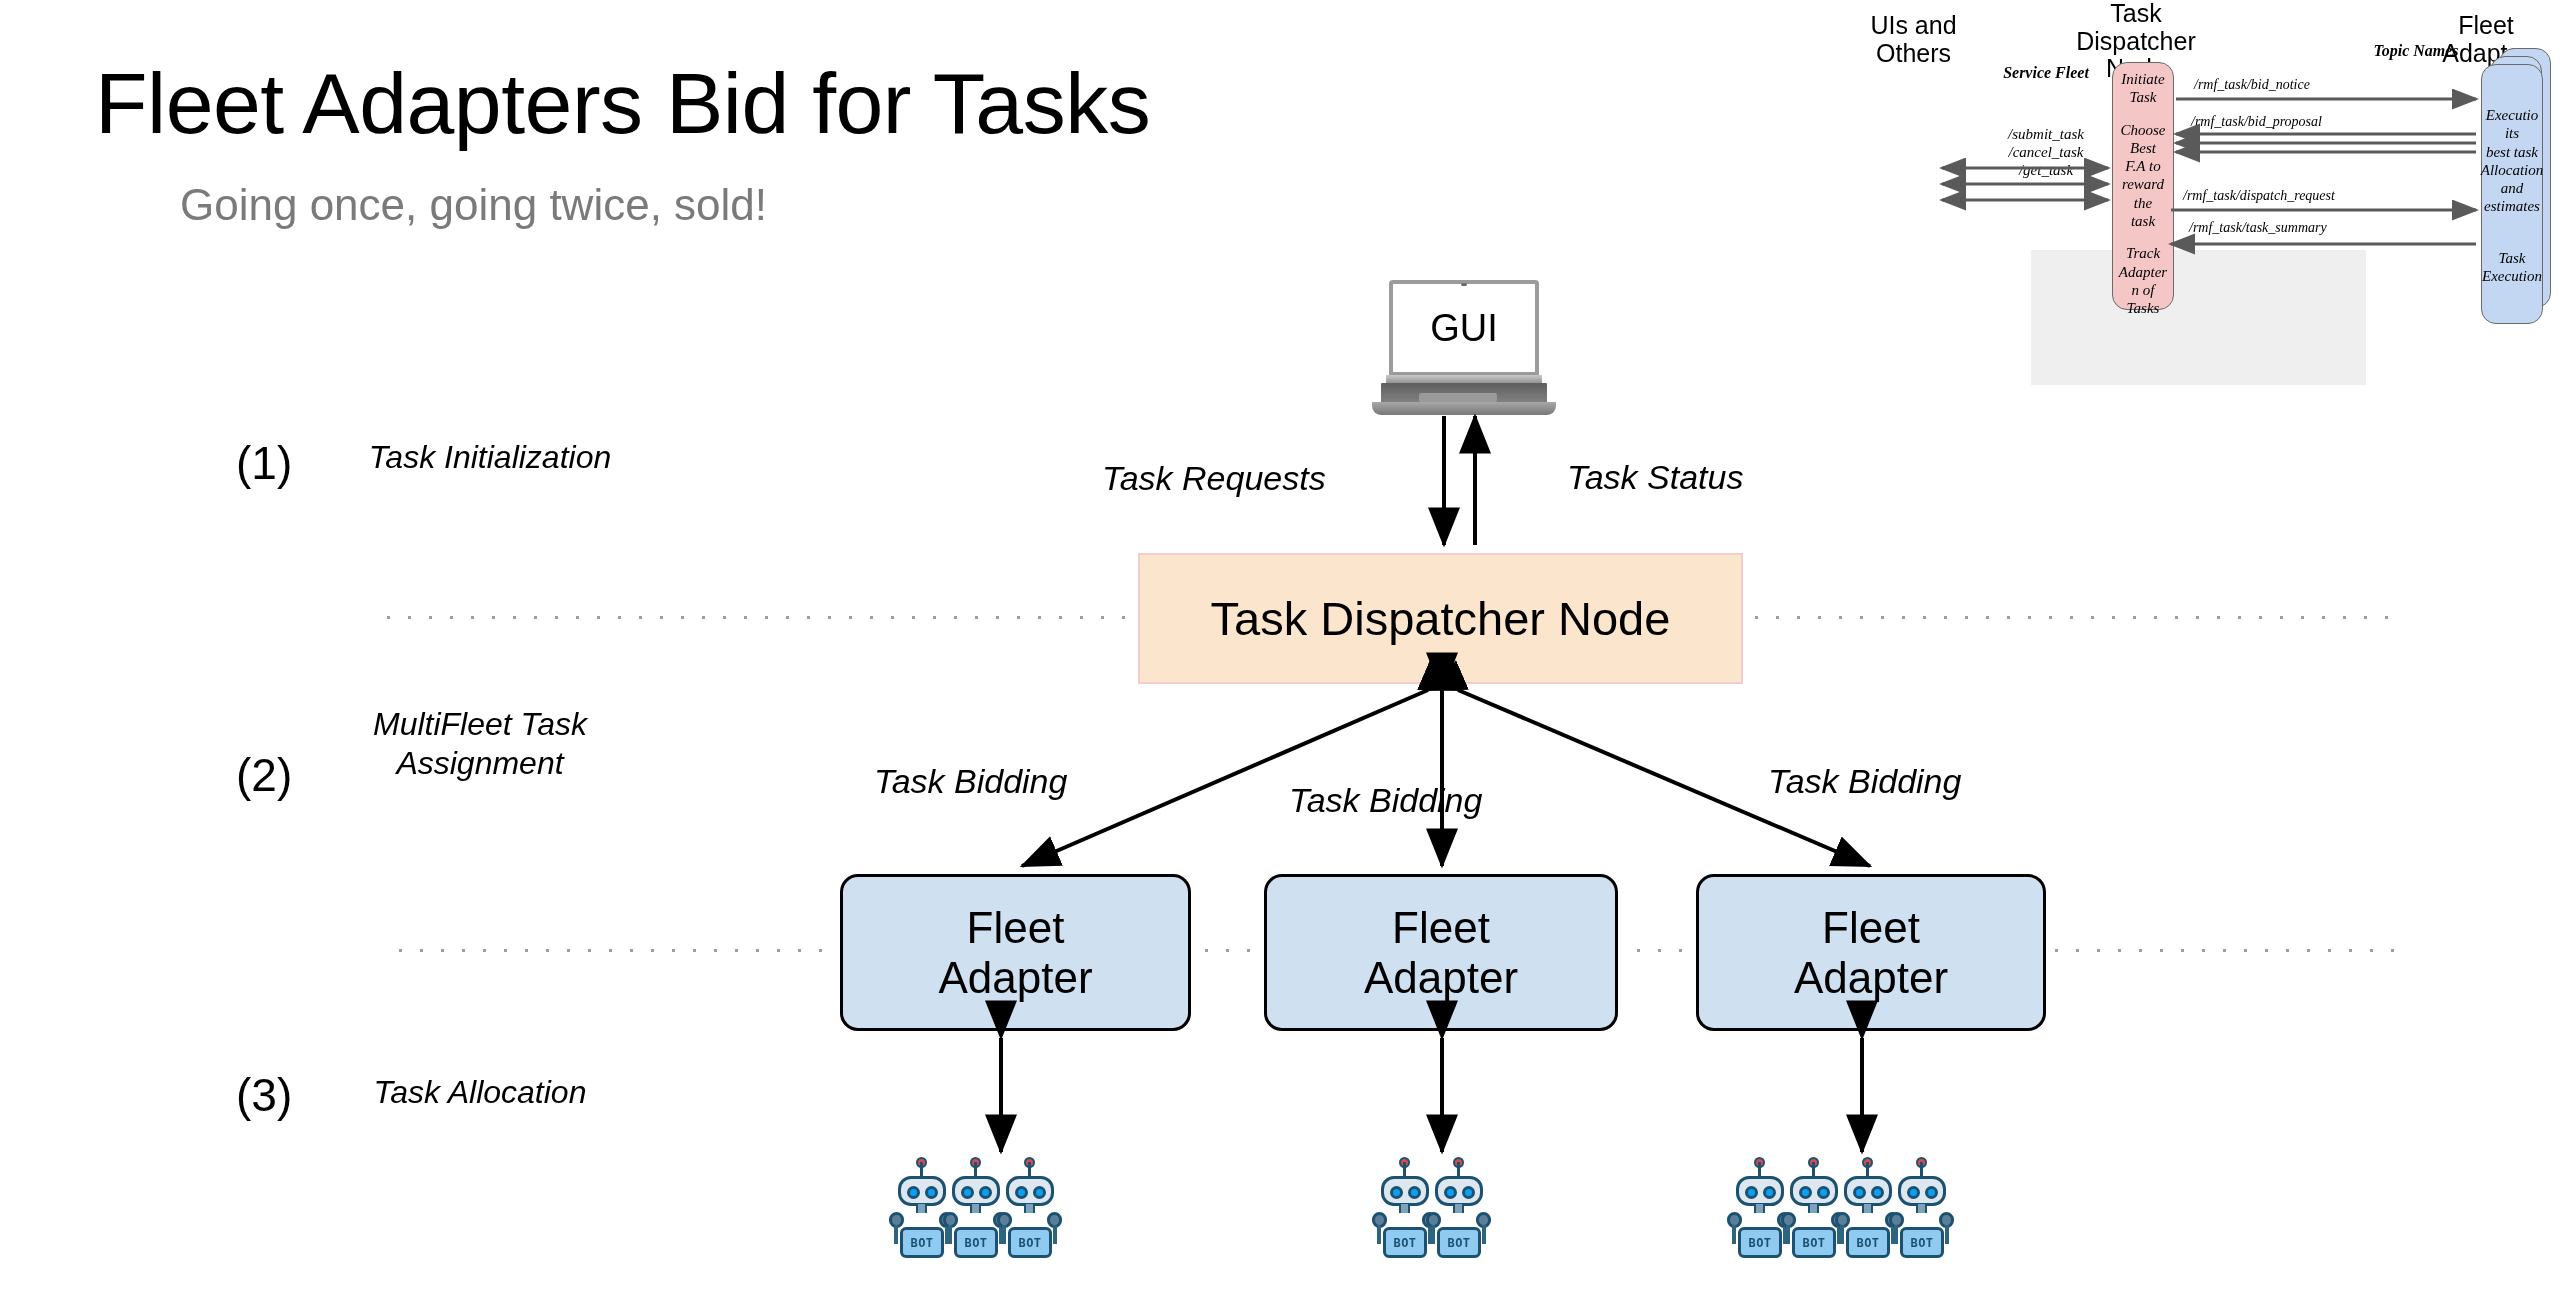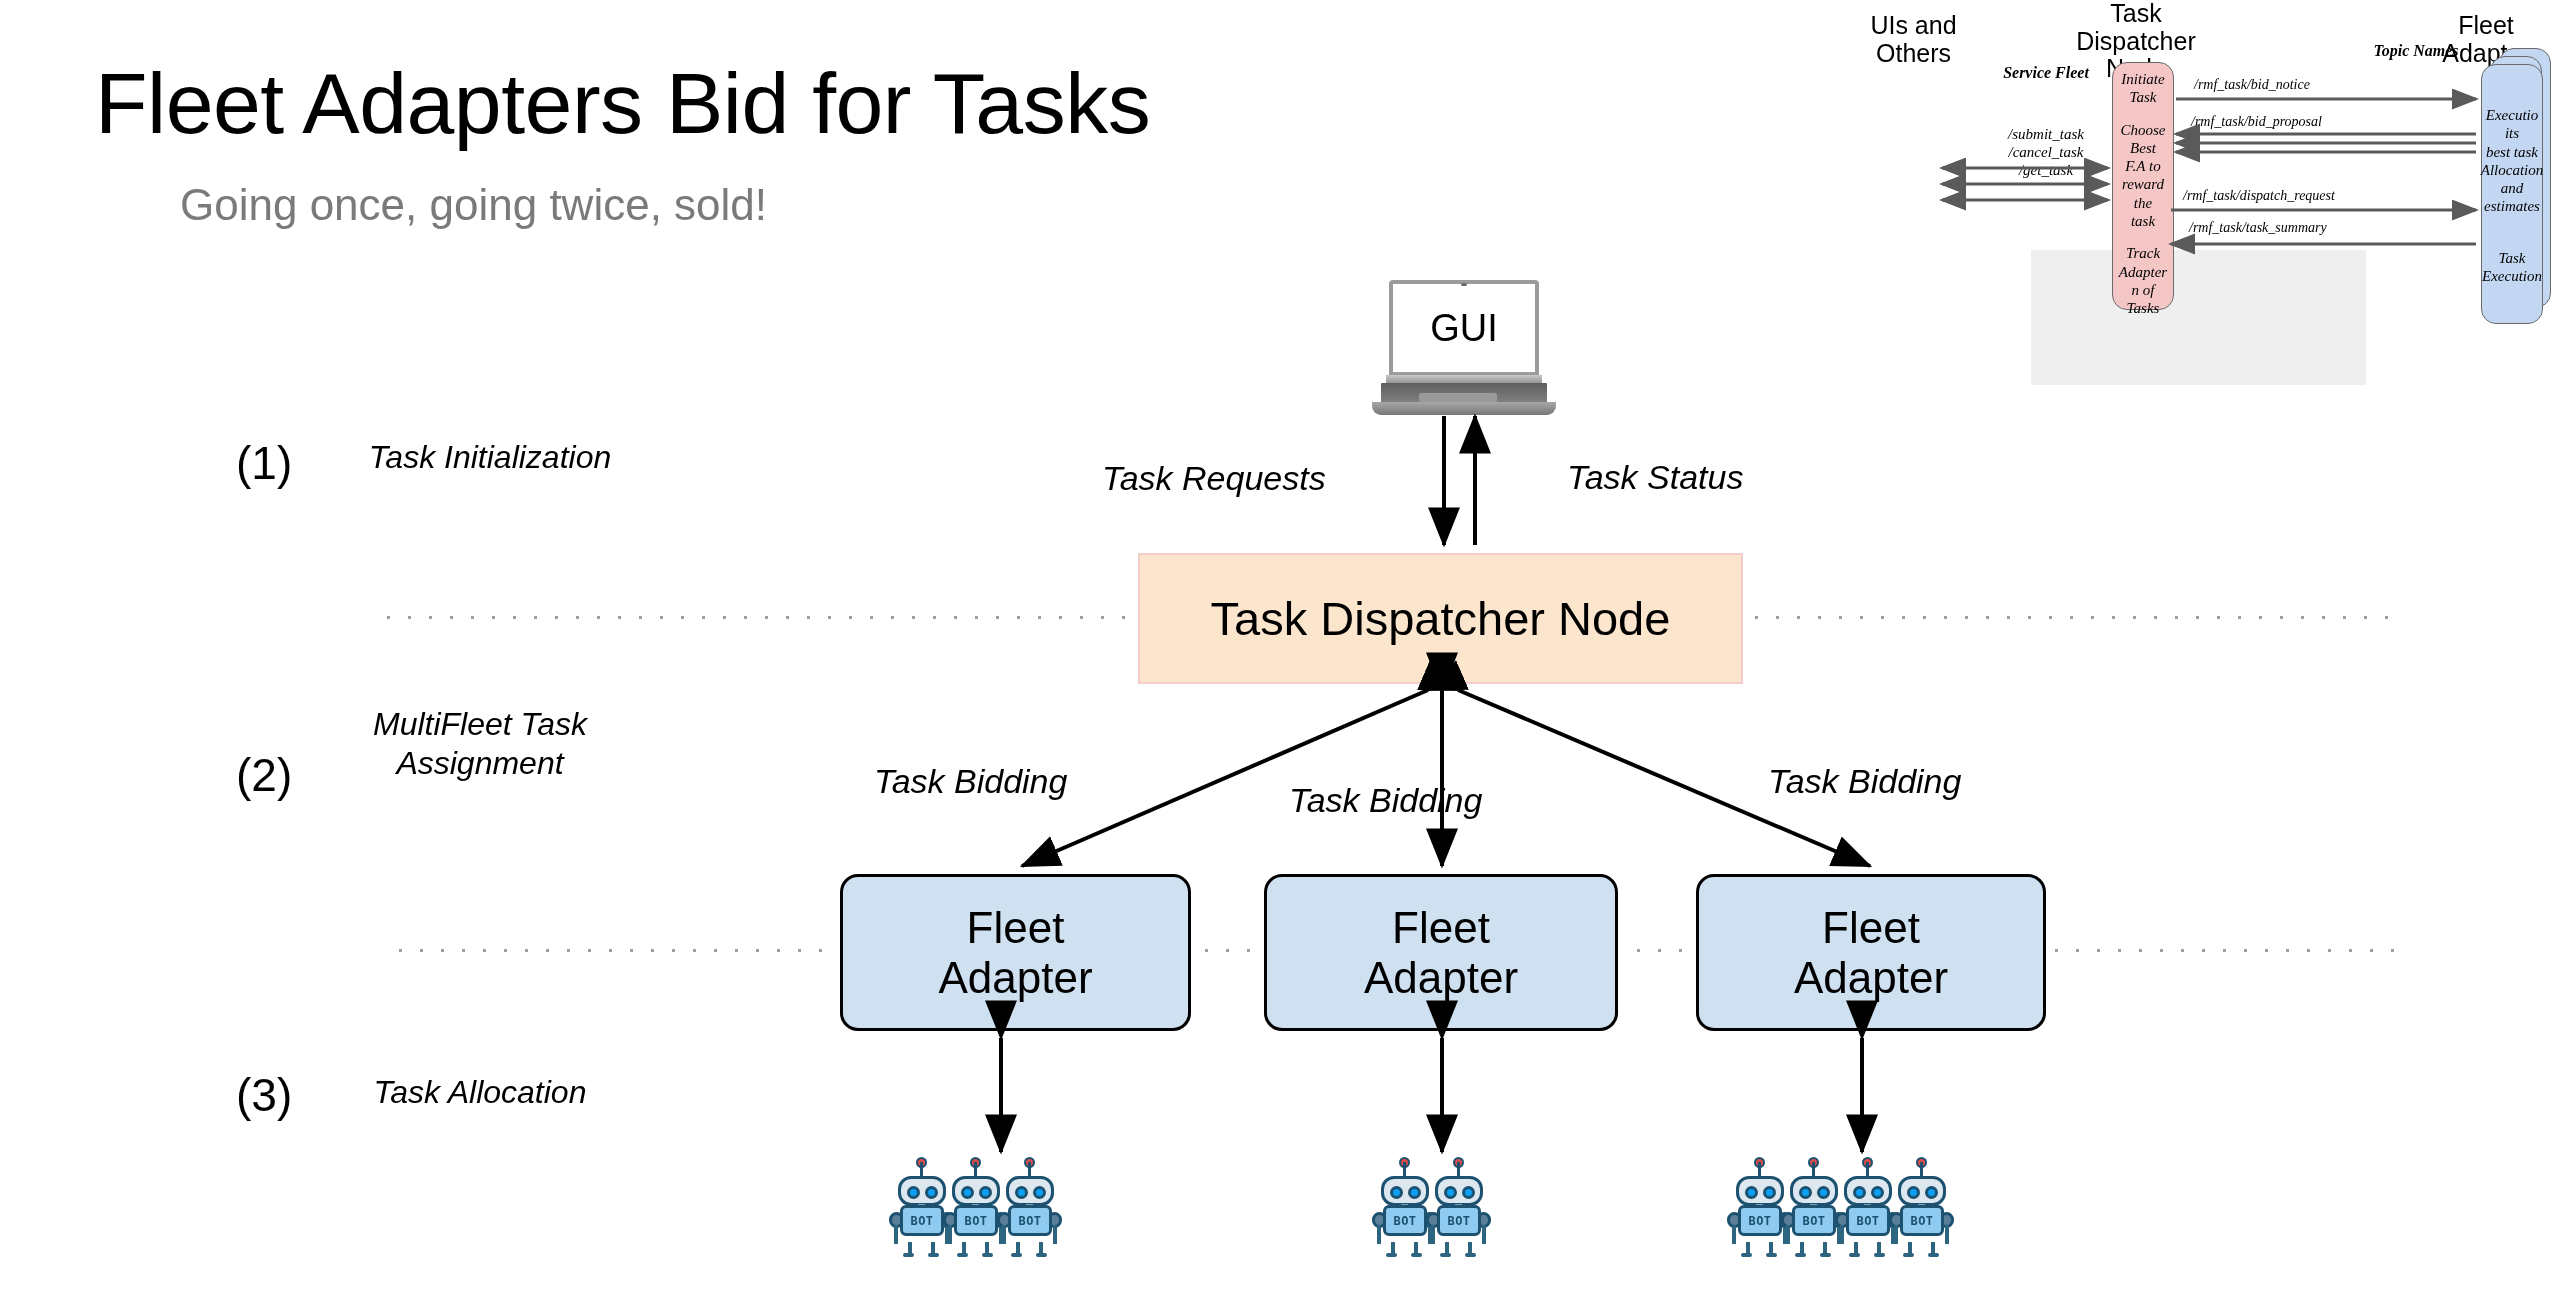--- a/index.html
+++ b/index.html
@@ -63,21 +63,21 @@
   .r-ant{position:absolute;left:30px;top:0;width:3px;height:16px;background:#1c5170;}
   .r-antball{position:absolute;left:26px;top:-5px;width:11px;height:11px;
       border-radius:50%;background:#d94b4b;border:2.5px solid #1c5170;box-sizing:border-box;}
   .r-head{position:absolute;left:8px;top:14px;width:48px;height:30px;border-radius:13px;
       background:#dde7ef;border:3.5px solid #1c5170;box-sizing:border-box;}
   .r-eye{position:absolute;top:7px;width:13px;height:13px;border-radius:50%;
       background:#0aa0f5;border:3px solid #1c5170;box-sizing:border-box;}
   .r-eye.l{left:6px;} .r-eye.r{left:24px;}
   .r-neck{position:absolute;left:26px;top:42px;width:11px;height:9px;background:#7ca3bb;
       border-left:2.5px solid #1c5170;border-right:2.5px solid #1c5170;box-sizing:border-box;}
-  .r-body{position:absolute;left:10px;top:43px;width:44px;height:31px;border-radius:6px;
+  .r-body{position:absolute;left:10px;top:65px;width:44px;height:31px;border-radius:6px;
       background:#8fcaf0;border:3.5px solid #1c5170;box-sizing:border-box;
       display:flex;align-items:center;justify-content:center;
       font-family:"DejaVu Sans Mono",monospace;font-weight:700;font-size:12px;
       color:#1c5170;letter-spacing:0.5px;}
   .r-shoulder{position:absolute;top:50px;width:15px;height:16px;border-radius:8px;
       background:#5b7f98;border:3px solid #1c5170;box-sizing:border-box;}
   .r-shoulder.l{left:-1px;} .r-shoulder.r{left:49px;}
   .r-arm{position:absolute;top:63px;width:4px;height:19px;background:#2d647f;}
   .r-arm.l{left:4px;} .r-arm.r{left:55px;}
   .r-leg{position:absolute;top:80px;width:4px;height:14px;background:#2d647f;}

